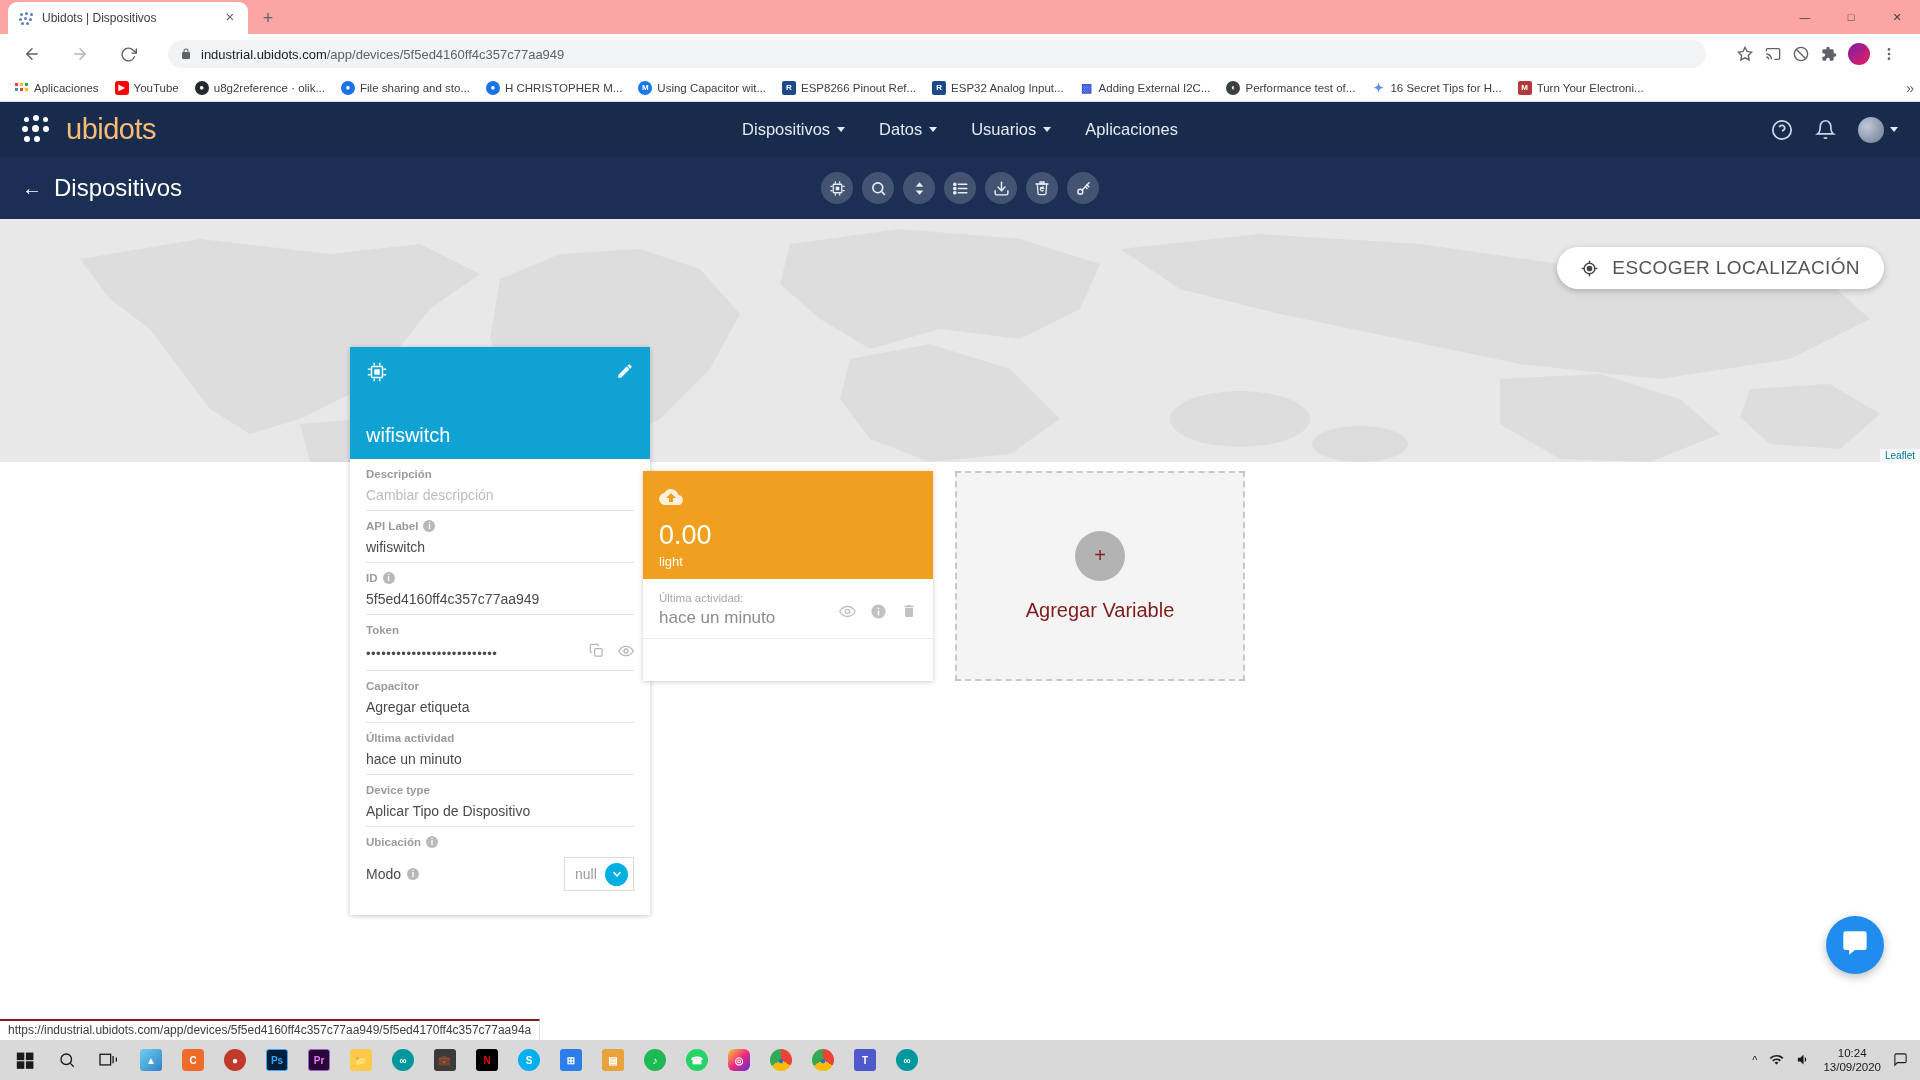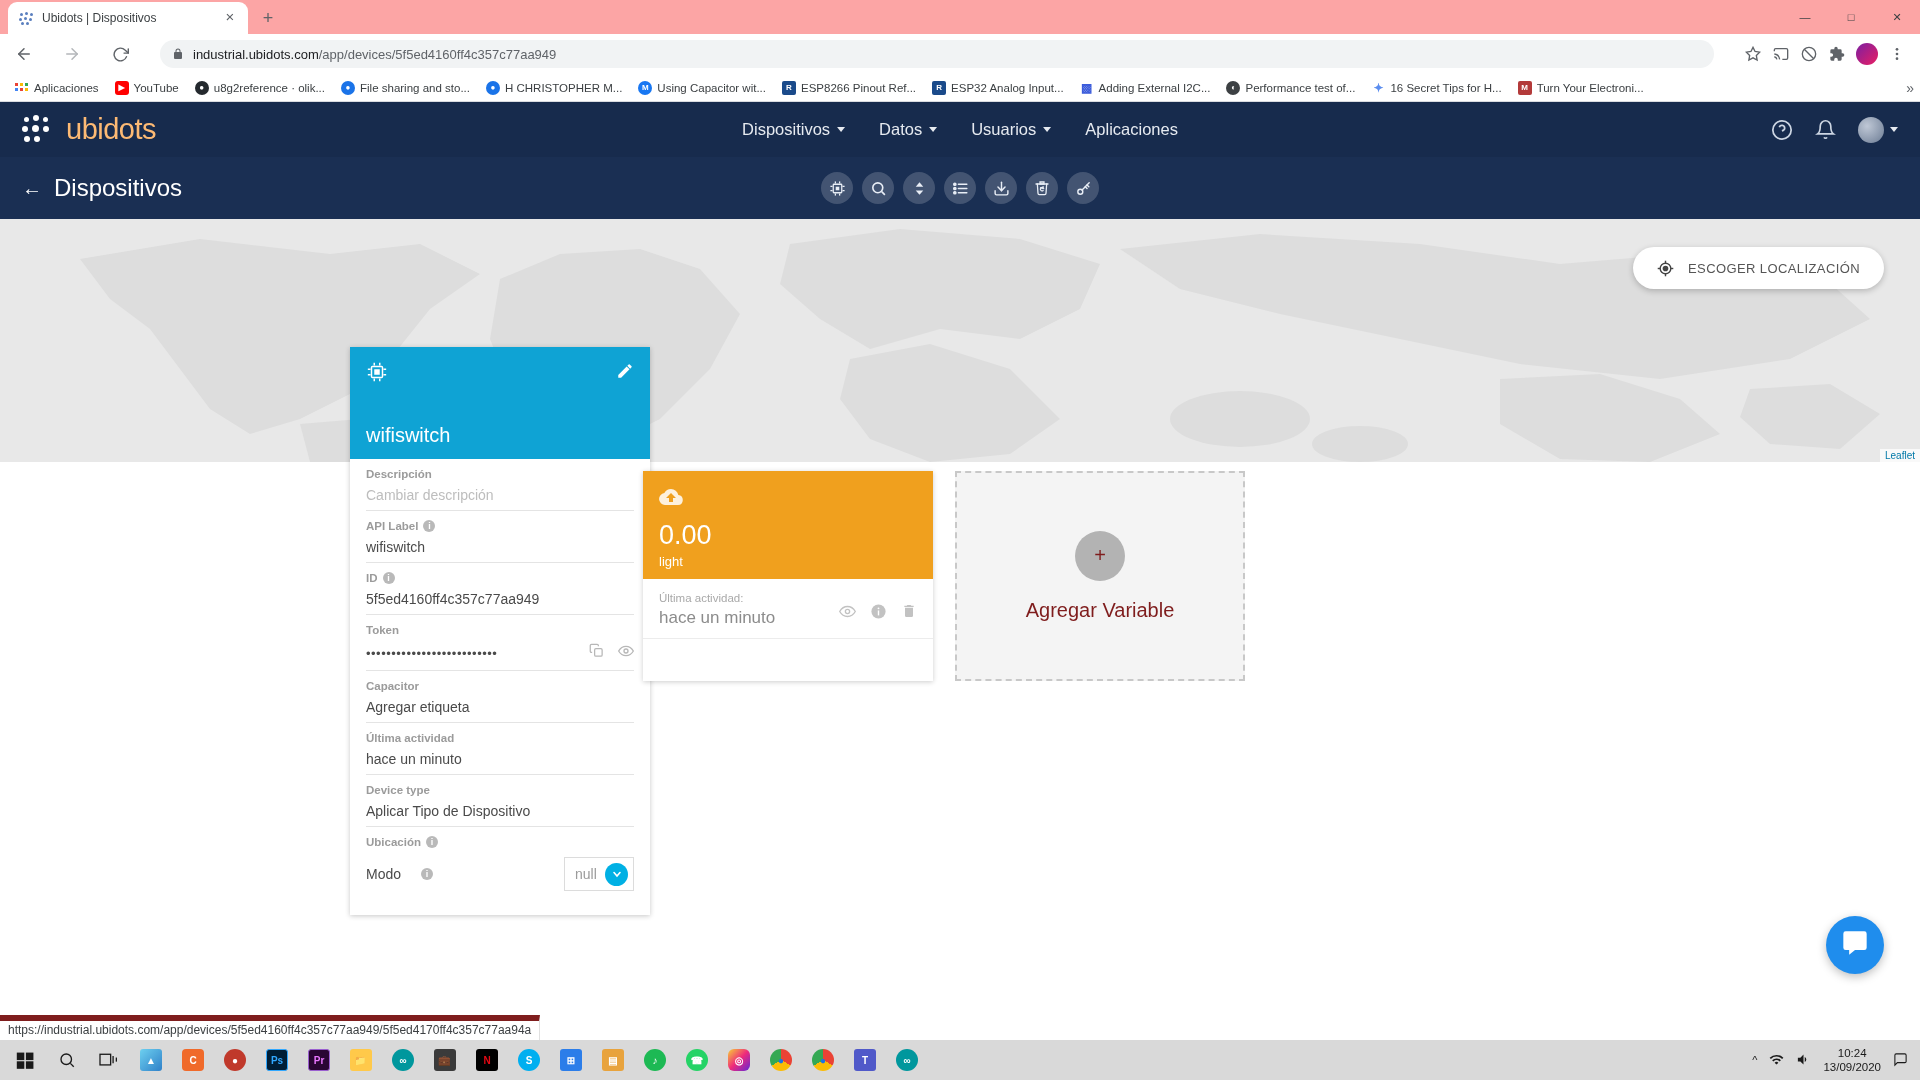--- a/index.html
+++ b/index.html
@@ -41,21 +41,21 @@
     font-size: 18px; display: flex; align-items: center; justify-content: center; cursor: pointer;
   }
   .win-ctl { position: absolute; right: 0; top: 0; height: 34px; display: flex; }
   .win-ctl div {
     width: 46px; height: 34px; display: flex; align-items: center; justify-content: center;
     font-size: 11px; color: #3c4043; cursor: pointer;
   }
 
   .toolbar {
     height: 40px; background: #fff; display: flex; align-items: center;
-    padding: 0 10px; gap: 20px; flex-shrink: 0;
+    padding: 0 18px; gap: 20px; flex-shrink: 0;
   }
   .navbtn {
     width: 28px; height: 28px; display: flex; align-items: center; justify-content: center;
     color: #5f6368; cursor: pointer; flex-shrink: 0;
   }
   .navbtn.dim { color: #b4b7ba; }
   .omnibox {
     flex: 1; height: 28px; background: #f1f3f4; border-radius: 14px; display: flex;
     align-items: center; padding: 0 12px; gap: 9px; margin: 0 6px;
   }
@@ -125,21 +125,21 @@
   
   .map-area {
     height: 243px; background: #e9e9e9; position: relative; overflow: hidden;
   }
   .map-svg { position: absolute; inset: 0; width: 100%; height: 100%; }
   .loc-btn {
     position: absolute; right: 36px; top: 28px; height: 42px; background: #fff;
     border-radius: 21px; display: flex; align-items: center; gap: 14px; padding: 0 24px;
     box-shadow: 0 2px 6px rgba(0,0,0,0.22); cursor: pointer;
   }
-  .loc-btn span { font-size: 13px; color: #555; letter-spacing: 0.4px; }
+  .loc-btn span { font-size: 19px; color: #555; letter-spacing: 0.4px; }
   .leaflet-tag {
     position: absolute; right: 0; bottom: 0; font-size: 10px; color: #0078a8;
     background: rgba(255,255,255,0.75); padding: 1px 5px; cursor: pointer;
   }
 
   
   .content { position: relative; background: #fff; height: 550px; }
 
   
   .dev-card {
@@ -210,21 +210,21 @@
 
   
   .intercom {
     position: absolute; right: 36px; bottom: 38px; width: 58px; height: 58px;
     border-radius: 50%; background: #1f8ded; display: flex; align-items: center;
     justify-content: center; box-shadow: 0 3px 10px rgba(0,0,0,0.25); cursor: pointer; z-index: 55;
   }
 
   
   .status-url {
-    position: absolute; left: 0; bottom: 0; background: #fff; border-top: 6px solid #7f1d1d;
+    position: absolute; left: 0; bottom: 0; background: #fff; border-top: 2px solid #7f1d1d;
     border-right: 1px solid #e0e0e0; padding: 2px 8px 3px; font-size: 12px; color: #3c4043;
     white-space: nowrap; z-index: 70;
   }
 
   
   .taskbar {
     height: 40px; background: #d9d9d9; display: flex; align-items: center;
     padding: 0 4px; flex-shrink: 0; position: relative;
   }
   .tb-item {
@@ -637,21 +637,21 @@
           </div>
 
           <div class="field" style="border-bottom:none;padding-bottom:0">
             <div class="f-label">
                 <span>Ubicación</span>
                 <span class="info-i">i</span>
               </div>
           </div>
 
           <div class="mode-row">
-            <span class="f-value" style="margin:0;display:flex;align-items:center;gap:20px">
+            <span class="f-value" style="margin:0;display:flex;align-items:center;gap:6px">
               <span>Modo</span>
               <span class="info-i">i</span>
             </span>
             <span class="mode-sel">
               <span class="val">null</span>
               <span class="chev-circle">
                 <svg width="12" height="12" viewBox="0 0 24 24" fill="none" stroke="currentColor" stroke-width="3.2" stroke-linecap="round">
                     <polyline points="6 9 12 16 18 9"></polyline>
                   </svg>
               </span>

